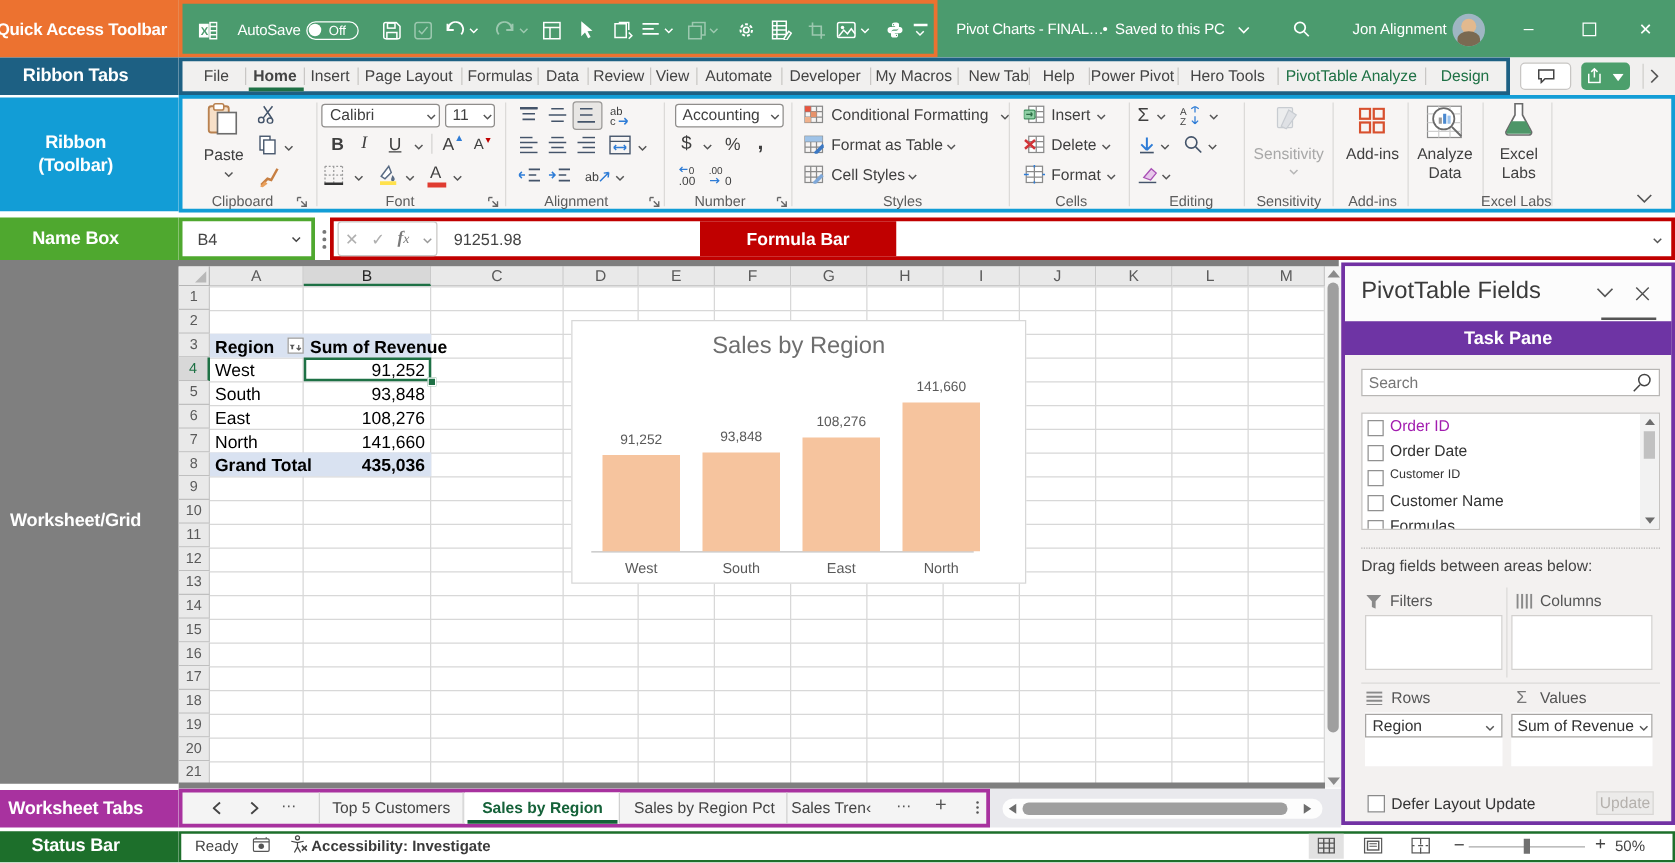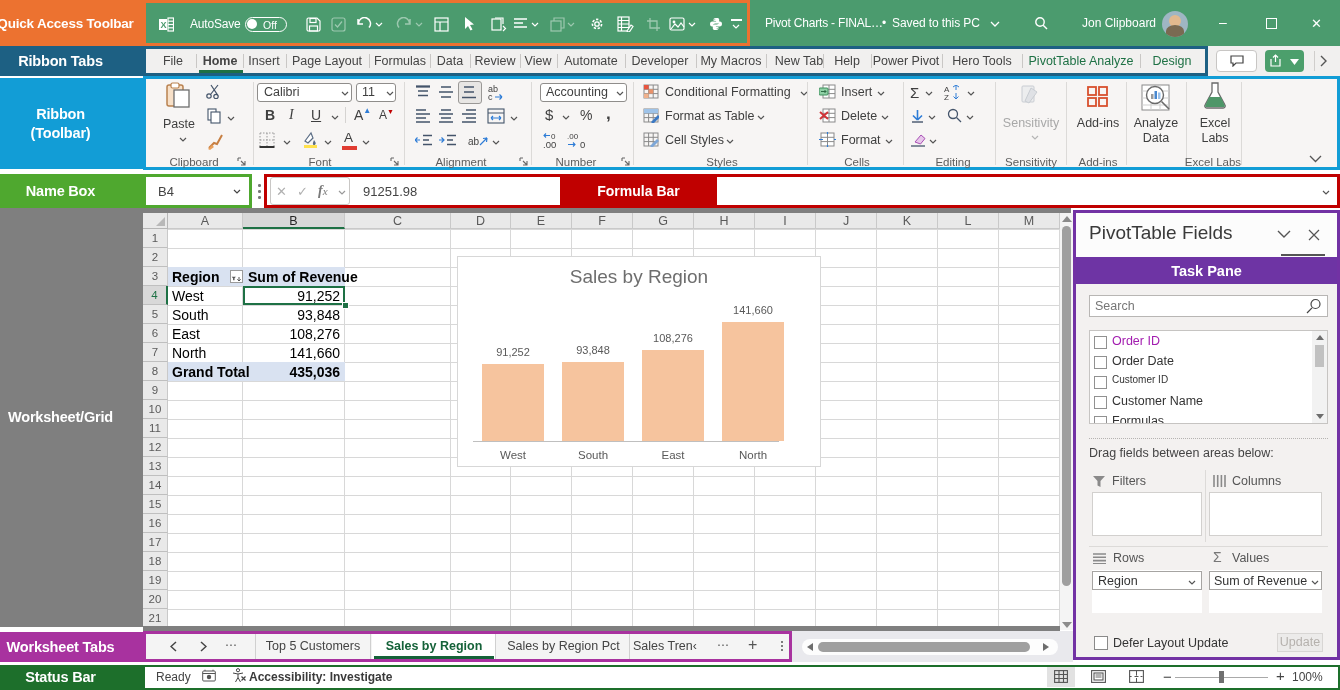--- a/index.html
+++ b/index.html
@@ -118,21 +118,21 @@
 <div class="wic" style="left:892px;top:17px;font-size:12px;letter-spacing:-0.1px;">Saved to this PC</div>
 <svg class="abs" style="left:990px;top:21px;" width="10" height="7" viewBox="0 0 10 7" fill="none" stroke="#fff" stroke-width="1.3">
     <path d="M1 1l4 4 4-4"></path>
   </svg>
 <div class="abs" style="left:1034px;top:16px;width:14px;height:14px;">
   <svg width="14" height="14" viewBox="0 0 14 14" fill="none" stroke="#fff" stroke-width="1.4">
       <circle cx="6" cy="6" r="4.2"></circle>
       <line x1="9.2" y1="9.2" x2="13" y2="13"></line>
     </svg>
 </div>
-<div class="wic" style="left:1082px;top:17px;font-size:12px;">Jon Clipboard</div>
+<div class="wic" style="left:1082px;top:17px;font-size:12px;">Jon Alignment</div>
 <div class="abs" style="left:1162px;top:11px;width:26px;height:26px;border-radius:50%;overflow:hidden;background:#9fb6c3;">
   <div class="abs" style="left:7px;top:4px;width:12px;height:12px;border-radius:50%;background:#e2b98e;"></div>
   <div class="abs" style="left:4px;top:14px;width:18px;height:12px;border-radius:50% 50% 0 0;background:#7a6a52;"></div>
 </div>
 <div class="wic" style="left:1219px;top:15px;font-size:14px;">–</div>
 <div class="abs" style="left:1266px;top:18px;width:9px;height:9px;border:1.2px solid #fff;"></div>
 <div class="wic" style="left:1311px;top:17px;font-size:13px;">✕</div>
 
 <div class="lbl" style="top:0;height:46px;background:#ec7230;font-size:13.5px;padding-right:12px;">Quick Access Toolbar</div>
 <div class="lbl" style="top:46px;height:30px;background:#1d6083;">Ribbon Tabs</div>
@@ -726,21 +726,21 @@
   </svg>
 <svg class="abs" style="left:1129px;top:670px;" width="15" height="13" viewBox="0 0 15 13" fill="none" stroke="#555" stroke-width="1.1">
     <rect x=".6" y=".6" width="13.8" height="11.8"></rect>
     <path d="M7.5 .6v5M7.5 8v5M5.5 6.5h4" stroke-width="1"></path>
     <path d="M.6 6.5h3M11.5 6.5h3" stroke-dasharray="2 1.5" stroke-width="1"></path>
   </svg>
 <div class="abs" style="left:1163px;top:668px;font-size:15px;color:#444;">−</div>
 <div class="abs" style="left:1175px;top:676.5px;width:93px;height:1.5px;background:#a9a9a9;"></div>
 <div class="abs" style="left:1219px;top:671px;width:5px;height:12px;background:#707070;"></div>
 <div class="abs" style="left:1276px;top:667px;font-size:15px;color:#444;">+</div>
-<div class="abs" style="left:1292px;top:670px;font-size:12px;color:#444;">100%</div>
+<div class="abs" style="left:1292px;top:670px;font-size:12px;color:#444;">50%</div>
 
 <div class="abs" style="left:1073px;top:210px;width:267px;height:450px;background:#f3f1f0;border:3px solid #7232a4;box-sizing:border-box;"></div>
 <div class="abs" style="left:1076px;top:213px;width:261px;height:44px;background:#fcfcfc;"></div>
 <div class="abs" style="left:1089px;top:222px;font-size:19px;color:#3a3a3a;">PivotTable Fields</div>
 <svg class="abs" style="left:1277px;top:230px;" width="14" height="9" viewBox="0 0 14 9" fill="none" stroke="#555" stroke-width="1.4">
     <path d="M1 1l6 6 6-6"></path>
   </svg>
 <svg class="abs" style="left:1308px;top:229px;" width="12" height="12" viewBox="0 0 12 12" fill="none" stroke="#555" stroke-width="1.2">
     <path d="M1 1l10 10M11 1L1 11"></path>
   </svg>

